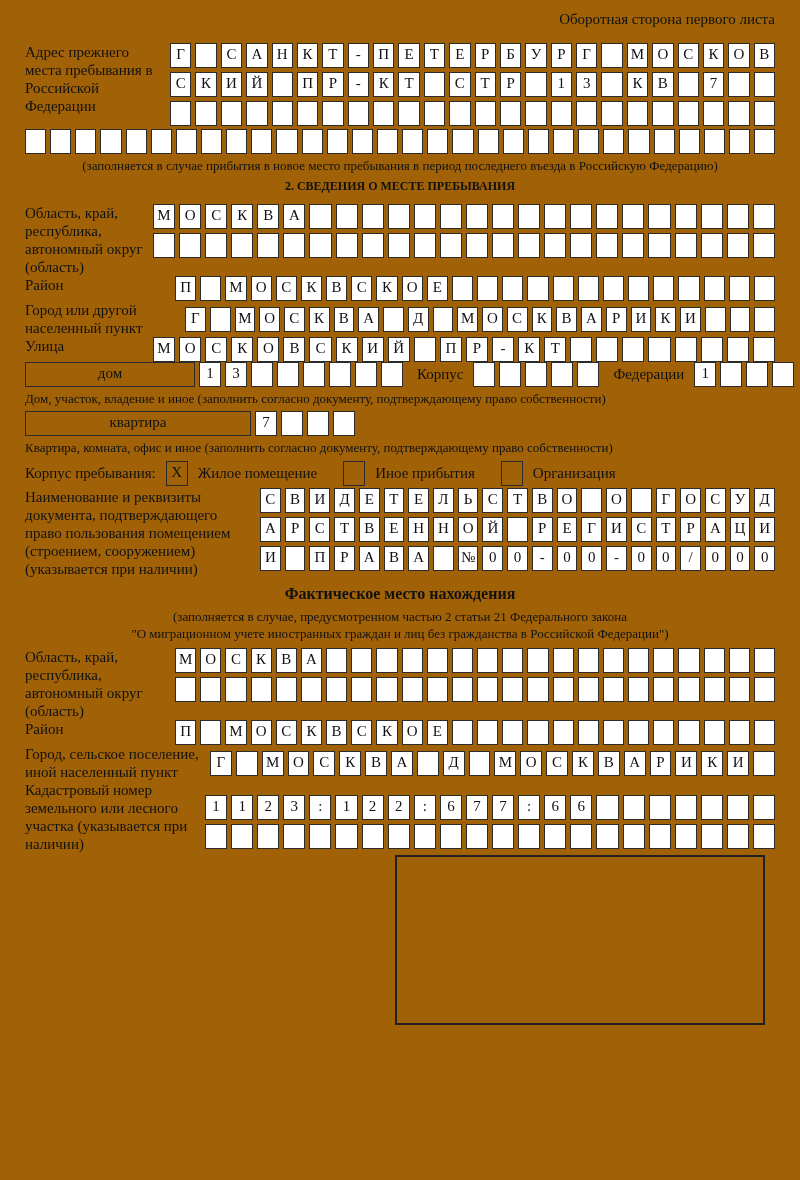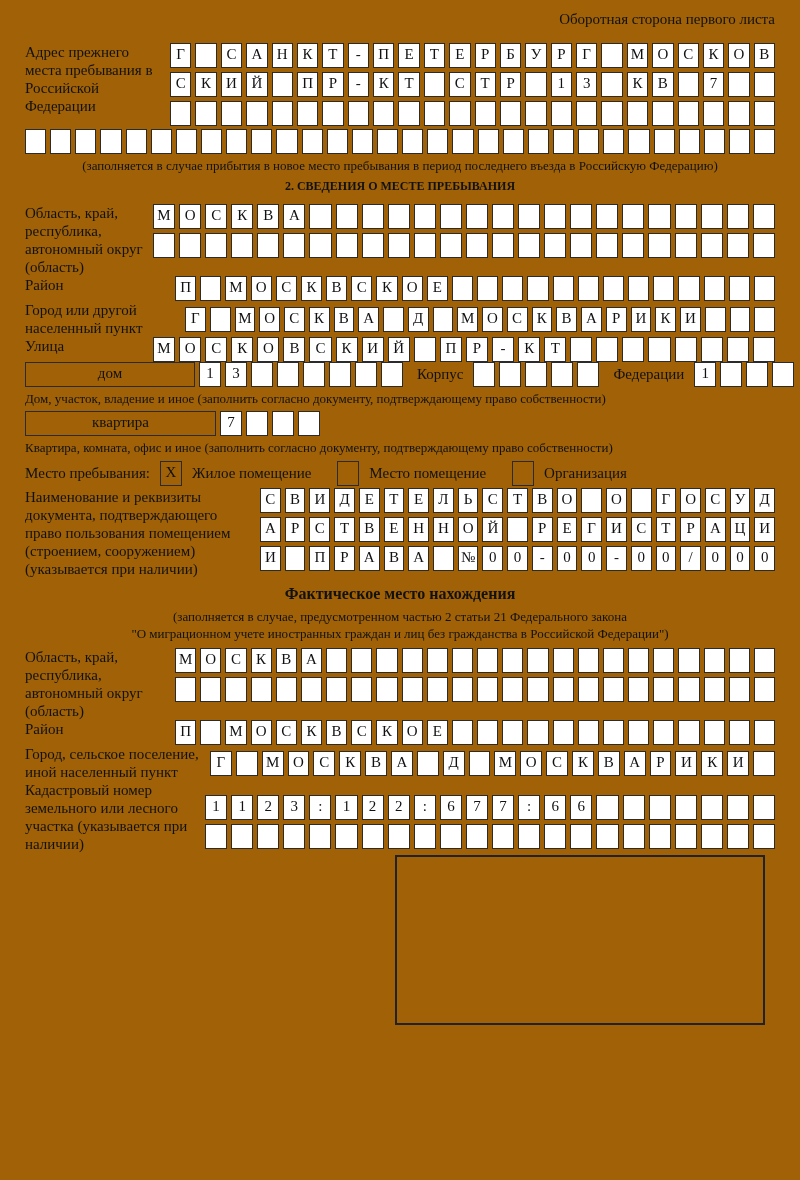--- a/index.html
+++ b/index.html
@@ -38,21 +38,21 @@
 
   .h2 { font-size:12px; font-weight:bold; text-align:center; margin:2px 0 8px 0; line-height:20px; }
   .h3 { font-size:16px; font-weight:bold; text-align:center; margin:4px 0 4px 0; line-height:20px; }
 
   .houserow { display:flex; gap:4px; align-items:center; height:25px; margin-bottom:3px; }
   .typebox {
     height:25px; border:1.6px solid #2b2b2b; text-align:center;
     font-size:15px; line-height:21px; flex:none;
   }
   .typebox.house { width:170px; }
-  .typebox.apt { width:191px; }
+  .typebox.apt { width:226px; }
   .inlbl { font-size:15px; flex:none; padding:0 6px 0 10px; }
 
   .stayrow { display:flex; align-items:center; height:26px; margin-bottom:2px; gap:10px; }
   .stayrow .txt { font-size:15px; }
   .checkbox {
     width:22px; height:25px; border:1.6px solid #2b2b2b; flex:none;
     font-size:15px; line-height:21px; text-align:center;
   }
   .cb-gap { margin-left:16px; }
   .stay-note { font-size:13px; line-height:17px; margin:0 0 4px 150px; width:340px; text-align:center; }
@@ -375,25 +375,25 @@
     <div class="cellrow fixed">
         <div class="cell">7</div>
         <div class="cell"></div>
         <div class="cell"></div>
         <div class="cell"></div>
       </div>
   </div>
   <div class="note mb4">Квартира, комната, офис и иное (заполнить согласно документу, подтверждающему право собственности)</div>
 
   <div class="stayrow">
-    <span class="txt">Место пребывания:</span>
+    <span class="txt">Корпус пребывания:</span>
     <div class="checkbox">X</div>
     <span class="txt">Жилое помещение</span>
     <div class="checkbox cb-gap"></div>
-    <span class="txt">Место помещение</span>
+    <span class="txt">Иное прибытия</span>
     <div class="checkbox cb-gap"></div>
     <span class="txt">Организация</span>
   </div>
 
   <div class="group mb6">
     <div class="lbl w235">Наименование и реквизиты документа, подтверждающего право пользования помещением (строением, сооружением) (указывается при наличии)</div>
     <div class="rows">
       <div class="cellrow">
           <div class="cell">С</div>
           <div class="cell">В</div>

